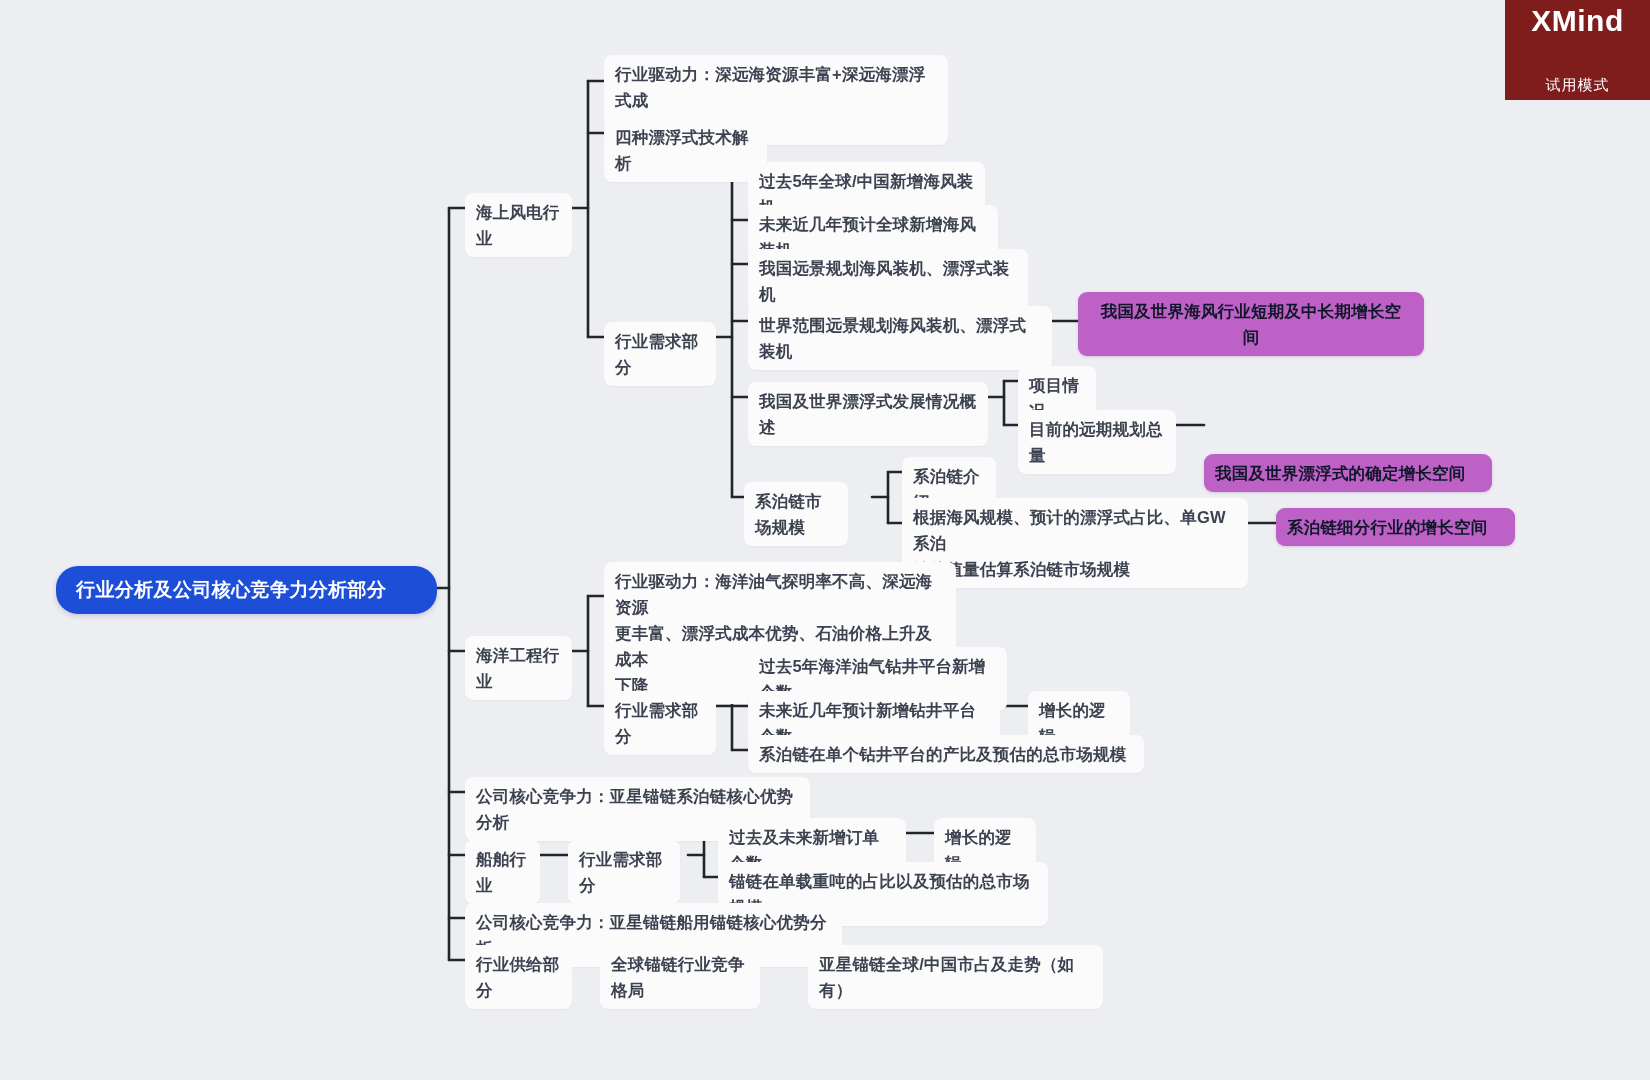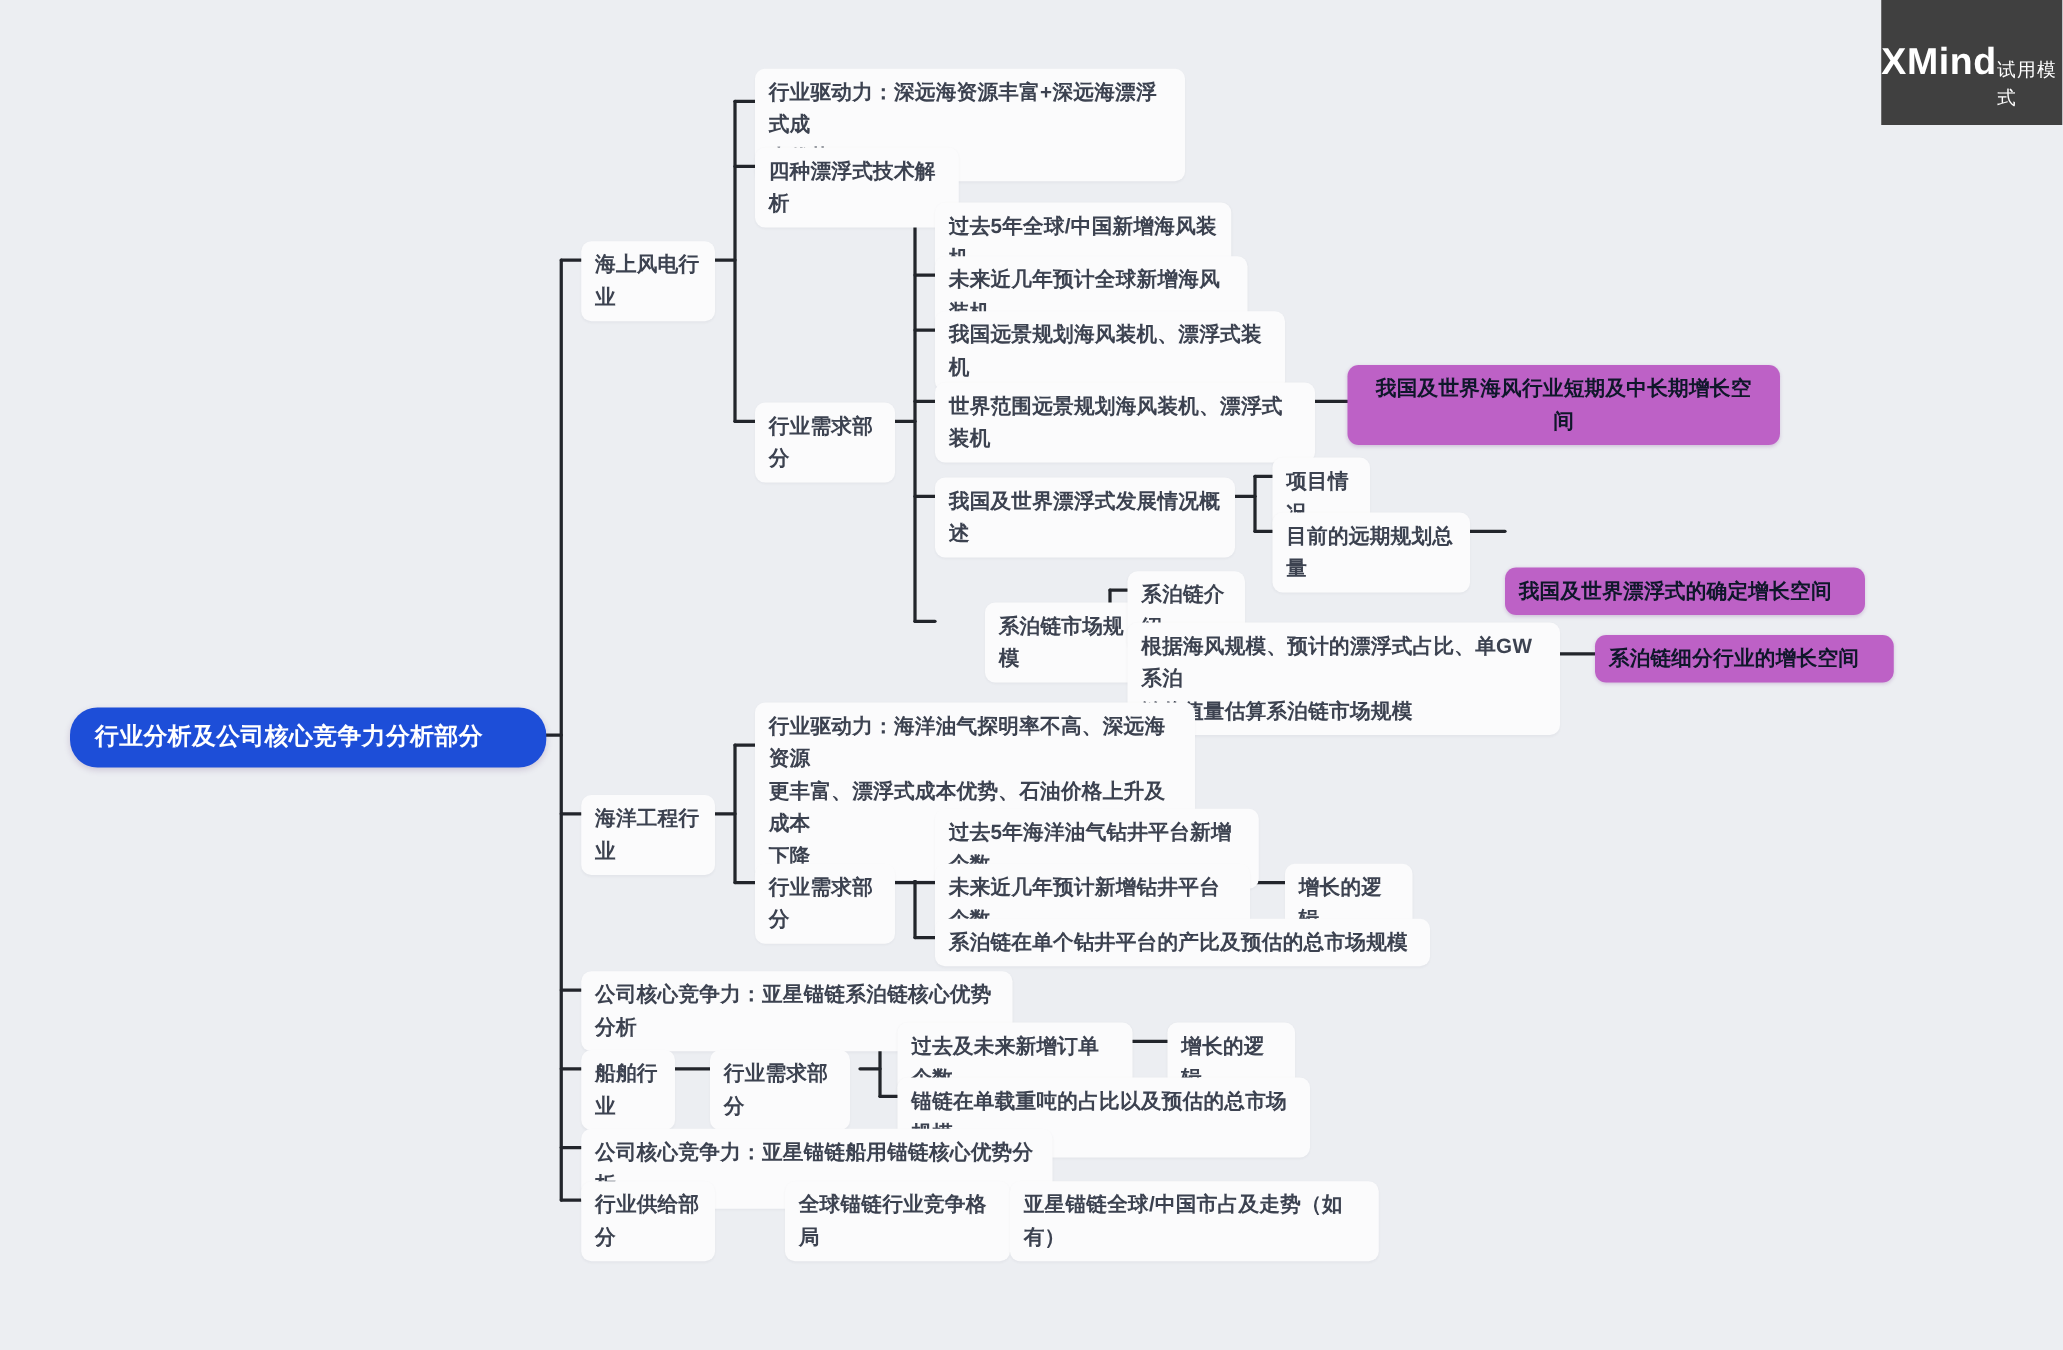--- a/index.html
+++ b/index.html
@@ -51,23 +51,23 @@
     border-radius: 9px;
     box-shadow: 0 1px 3px rgba(120,50,140,0.22);
   }
   .node.wrap2, .node.wrap3 { text-align: left; }
   .node.hl.wrap2 { text-align: center; }
 
   #watermark {
     position: absolute;
     right: 0px; top: 0px;
     width: 145px; height: 100px;
-    background: #404040;
+    background: #7f1d1d;
     display: flex;
-    flex-direction: row;
+    flex-direction: column;
     align-items: center;
     justify-content: center;
     color: #ffffff;
   }
   #watermark .wm-main {
     font-size: 30px;
     font-weight: bold;
     letter-spacing: 0.5px;
     line-height: 34px;
   }
@@ -172,21 +172,21 @@
 间</div>
 
   <div class="node" style="left:748px; top:382px; width:240px;">我国及世界漂浮式发展情况概述</div>
 
   <div class="node" style="left:1018px; top:366px; width:78px;">项目情况</div>
 
   <div class="node" style="left:1018px; top:410px; width:158px;">目前的远期规划总量</div>
 
   <div class="node hl" style="left:1204px; top:410px; width:288px;margin-top:44px;">我国及世界漂浮式的确定增长空间</div>
 
-  <div class="node" style="left:788px; top:482px; width:124px;">系泊链市场规模</div>
+  <div class="node" style="left:744px; top:482px; width:104px;">系泊链市场规模</div>
 
   <div class="node" style="left:902px; top:457px; width:94px;">系泊链介绍</div>
 
   <div class="node wrap2" style="left:902px; top:498px; width:346px;">根据海风规模、预计的漂浮式占比、单GW系泊
 链价值量估算系泊链市场规模</div>
 
   <div class="node hl" style="left:1276px; top:508px; width:239px;">系泊链细分行业的增长空间</div>
 
   <div class="node" style="left:465px; top:636px; width:107px;">海洋工程行业</div>
 
@@ -213,21 +213,21 @@
   <div class="node" style="left:718px; top:818px; width:188px;">过去及未来新增订单个数</div>
 
   <div class="node" style="left:934px; top:818px; width:102px;">增长的逻辑</div>
 
   <div class="node" style="left:718px; top:862px; width:330px;">锚链在单载重吨的占比以及预估的总市场规模</div>
 
   <div class="node" style="left:465px; top:903px; width:377px;">公司核心竞争力：亚星锚链船用锚链核心优势分析</div>
 
   <div class="node" style="left:465px; top:945px; width:107px;">行业供给部分</div>
 
-  <div class="node" style="left:628px; top:945px; width:180px;">全球锚链行业竞争格局</div>
+  <div class="node" style="left:600px; top:945px; width:160px;">全球锚链行业竞争格局</div>
 
   <div class="node" style="left:808px; top:945px; width:295px;">亚星锚链全球/中国市占及走势（如有）</div>
 
   <div id="watermark">
     <div class="wm-main">XMind</div>
     <div class="wm-sub">试用模式</div>
   </div>
 
 </div>
 

